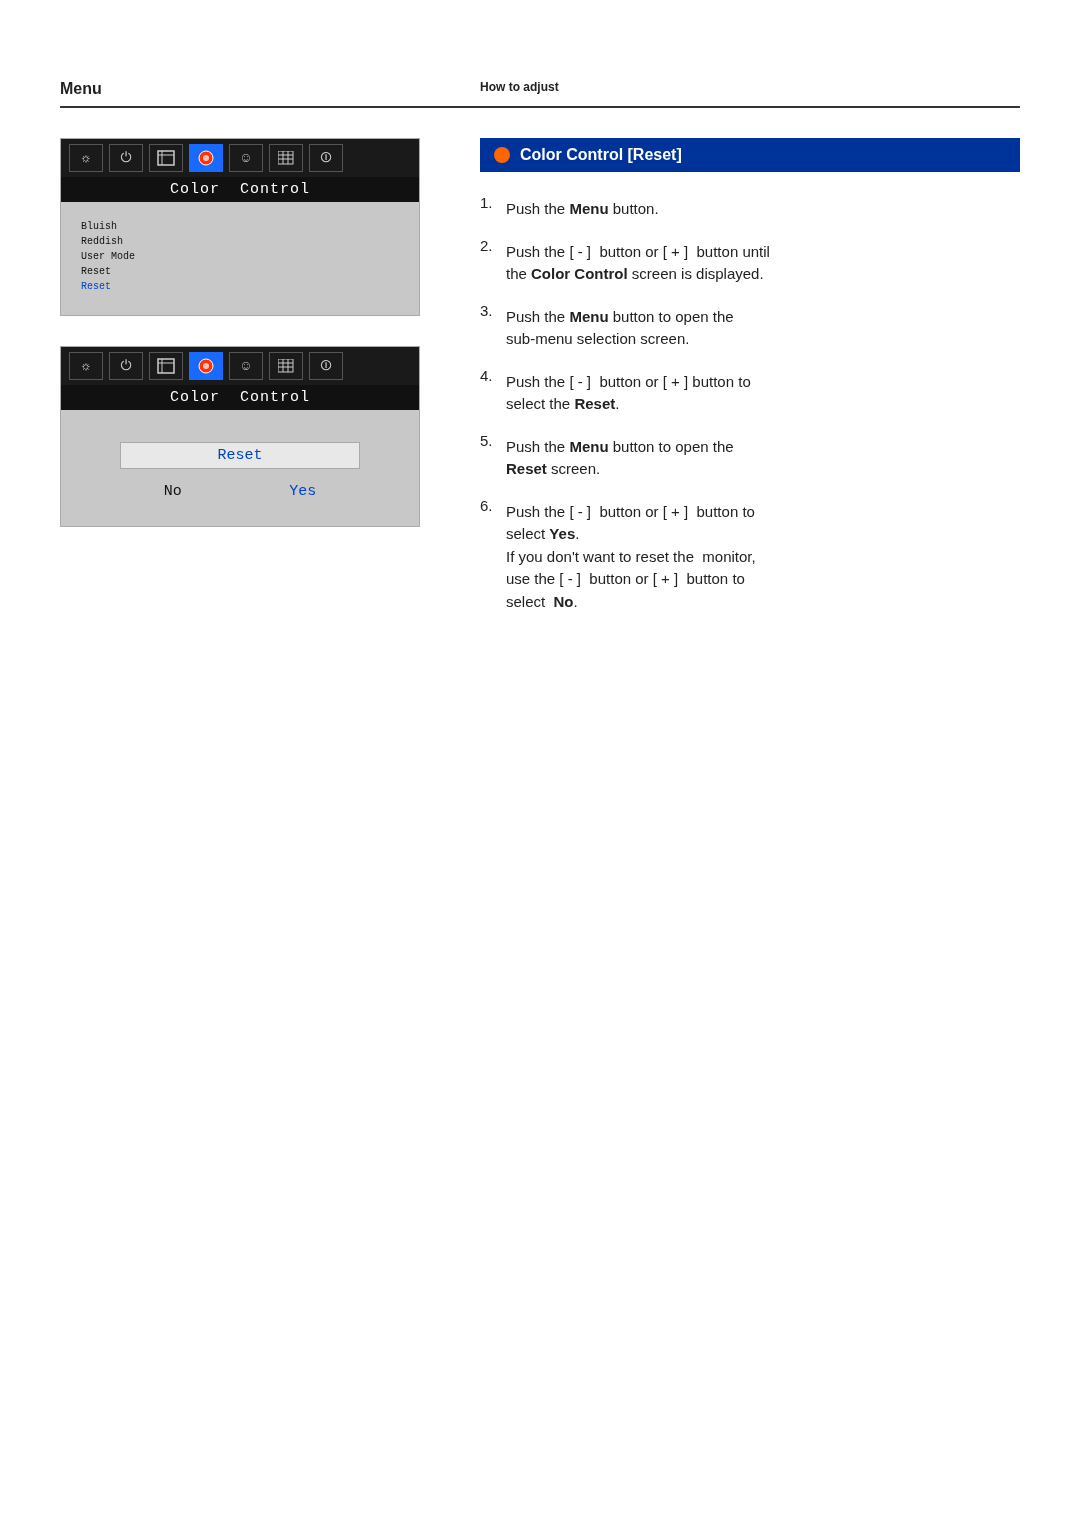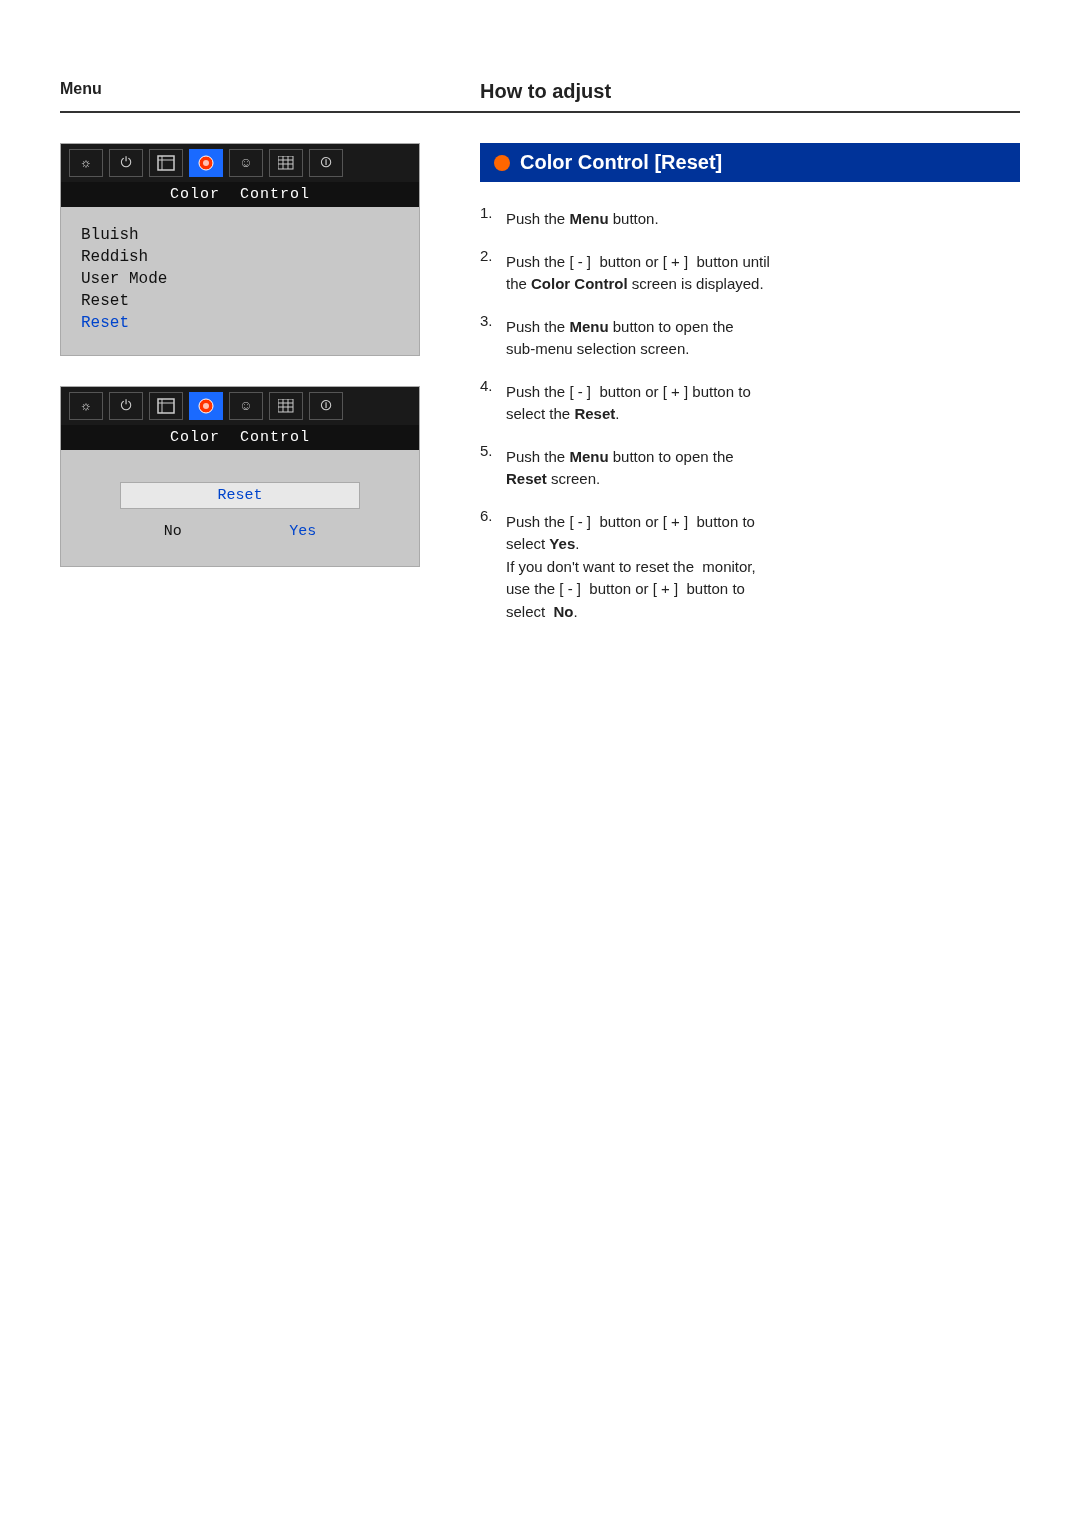--- a/index.html
+++ b/index.html
@@ -32,21 +32,21 @@
 
     .header-menu {
       width: 420px;
       font-weight: bold;
       font-size: 16px;
     }
 
     .header-adjust {
       flex: 1;
       font-weight: bold;
-      font-size: 20px;
+      font-size: 12px;
     }
 
     
     .two-col {
       display: flex;
       flex-direction: row;
       gap: 40px;
     }
 
     
@@ -109,21 +109,21 @@
     
     .menu-items {
       padding: 6px 20px;
       display: flex;
       flex-direction: column;
       gap: 2px;
     }
 
     .menu-item {
       font-family: 'Courier New', Courier, monospace;
-      font-size: 16px;
+      font-size: 10px;
       color: #111;
       padding: 1px 0;
     }
 
     .menu-item.highlighted {
       color: #0044cc;
     }
 
     
     .reset-screen-content {
@@ -166,21 +166,21 @@
     }
 
     
     .title-banner {
       background: #003399;
       color: #fff;
       padding: 8px 14px;
       display: flex;
       align-items: center;
       gap: 10px;
-      font-size: 20px;
+      font-size: 16px;
       font-weight: bold;
       margin-bottom: 4px;
     }
 
     .orange-dot {
       width: 16px;
       height: 16px;
       background: #ff6600;
       border-radius: 50%;
       flex-shrink: 0;

